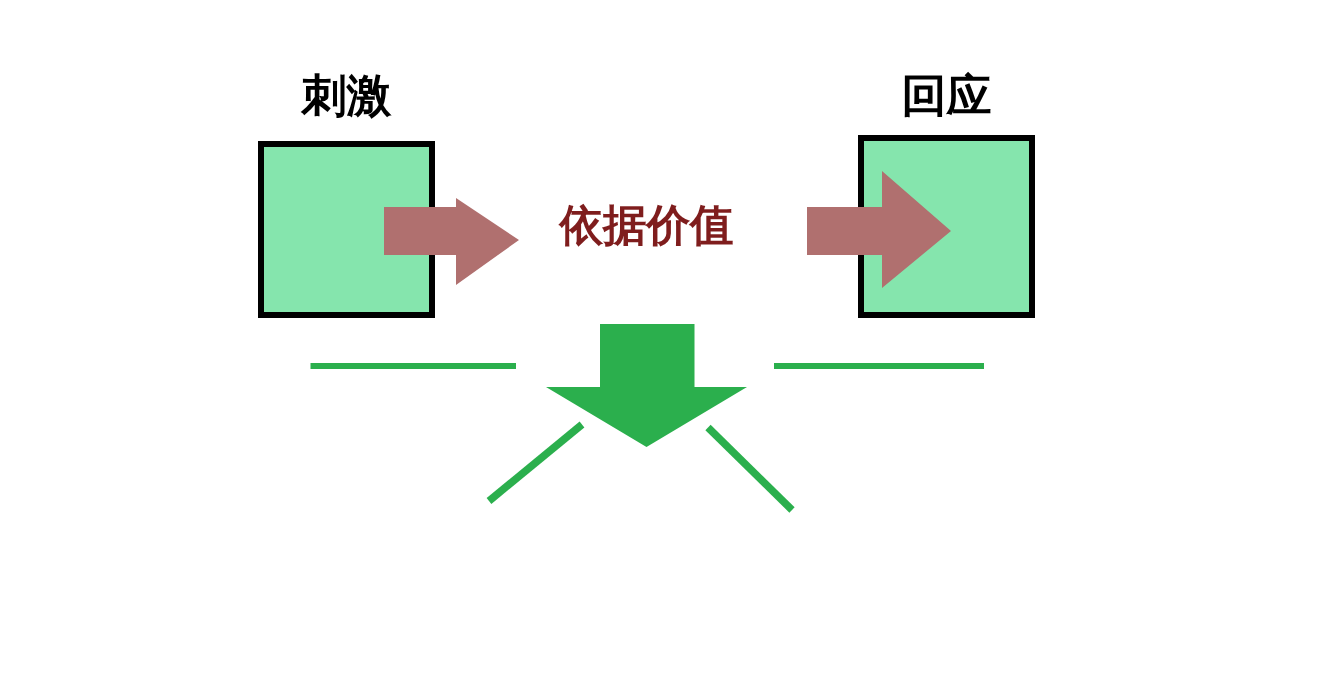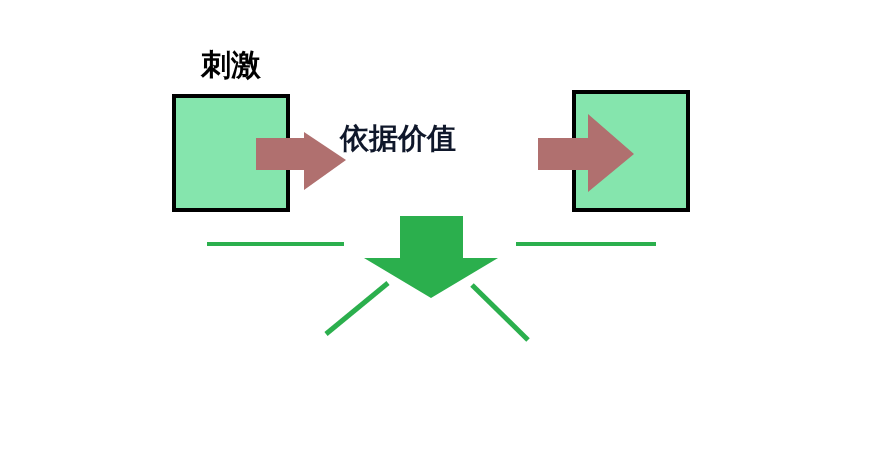--- a/index.html
+++ b/index.html
@@ -74,24 +74,24 @@
     left: 538px;
     top: 114px;
     width: 96px;
     height: 78px;
   }
 
   
   #choice-text {
     position: absolute;
     left: 340px;
-    top: 112px;
+    top: 124px;
     width: 182px;
-    text-align: left;
-    color: #0f172a;
+    text-align: center;
+    color: #7f1d1d;
     font-size: 29px;
     font-weight: bold;
     line-height: 52px;
   }
   #choice-text .line {
     display: block;
     white-space: nowrap;
   }
 
   
@@ -149,20 +149,21 @@
   <div class="red-arrow" id="stimulus-arrow">
     <svg width="90" height="58" viewBox="0 0 90 58" xmlns="http://www.w3.org/2000/svg">
       <polygon points="0,6 48,6 48,0 90,28 48,58 48,38 0,38" fill="#b0706f"></polygon>
     </svg>
   </div>
 
   <div id="choice-text">
     <span class="line">依据价值</span>
   </div>
 
+  <div class="node-label" id="response-label">回应</div>
 
   <div class="node-box" id="response-box"></div>
 
   <div class="red-arrow" id="response-arrow">
     <svg width="96" height="78" viewBox="0 0 96 78" xmlns="http://www.w3.org/2000/svg">
       <polygon points="0,24 50,24 50,0 96,40 50,78 50,56 0,56" fill="#b0706f"></polygon>
     </svg>
   </div>
 
   <div class="green-rule" id="rule-left"></div>

